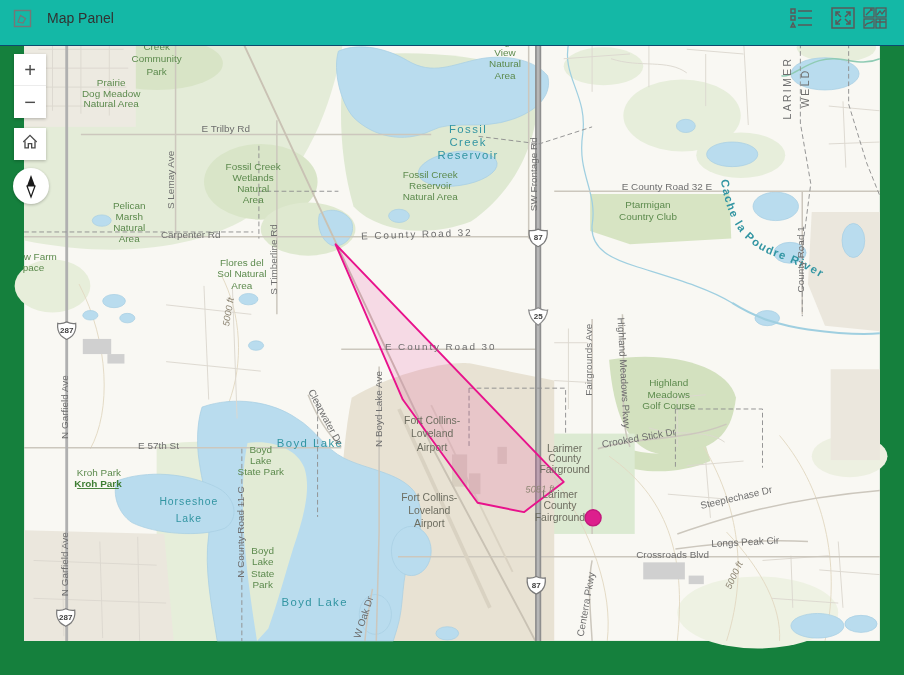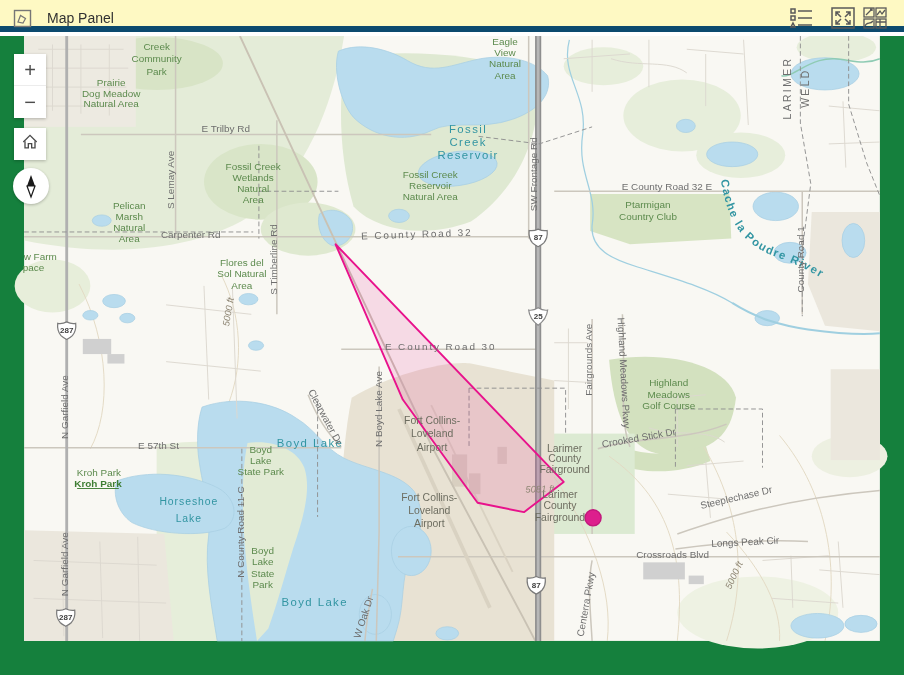--- a/index.html
+++ b/index.html
@@ -1,21 +1,21 @@
 <!DOCTYPE html>
 <html><head>
 <meta charset="utf-8">
 <style>
   * { margin:0; padding:0; box-sizing:border-box; }
   html,body { width:904px; height:675px; overflow:hidden; font-family:"Liberation Sans", sans-serif; }
   #app { position:relative; width:904px; height:675px; background:#fff; }
 
   
-  #header { position:absolute; top:0; left:0; width:904px; height:32px; background:#fef9c3;
-            border-bottom:6px solid #0c4a6e; z-index:30; }
+  #header { position:absolute; top:0; left:0; width:904px; height:46px; background:#14b8a6;
+            border-bottom:1px solid #0c4a6e; z-index:30; }
   #header .h-icon { position:absolute; top:9px; left:13px; width:19px; height:19px; color:#6e6e6e; }
   #header .title { position:absolute; top:10px; left:47px; font-size:14px; color:#323232; }
   .h-btn { position:absolute; top:6px; width:26px; height:24px; color:#595959; cursor:pointer; }
   .h-btn svg { width:100%; height:100%; }
   #btn-legend { left:789px; } #btn-fullscreen { left:830px; } #btn-widgets { left:862px; }
 
   
   #map { position:absolute; top:36px; left:0; width:904px; height:639px; background:#15803d; }
   #map svg { display:block; }
 

